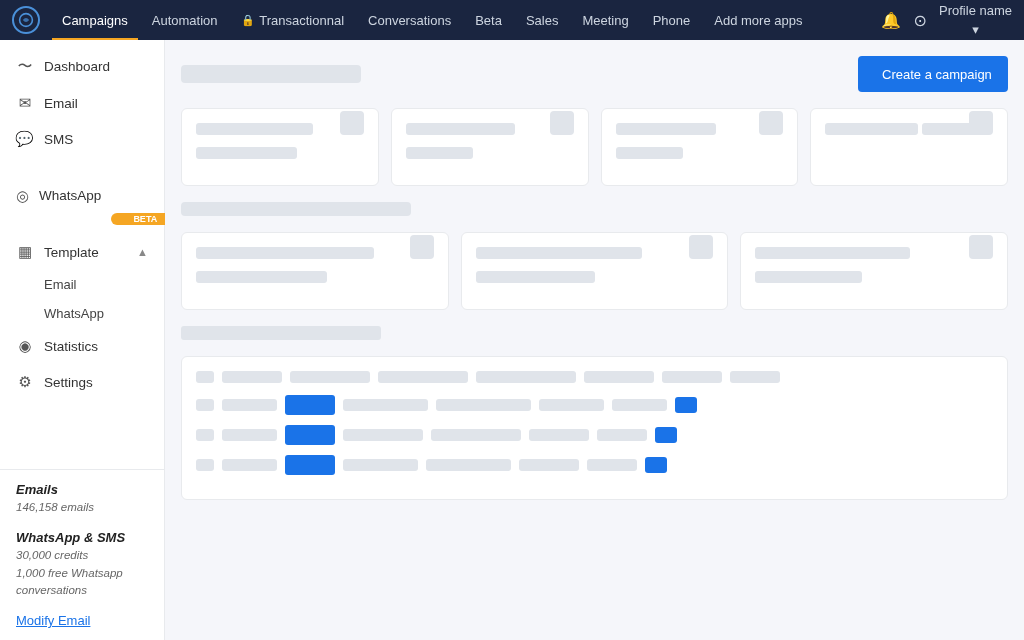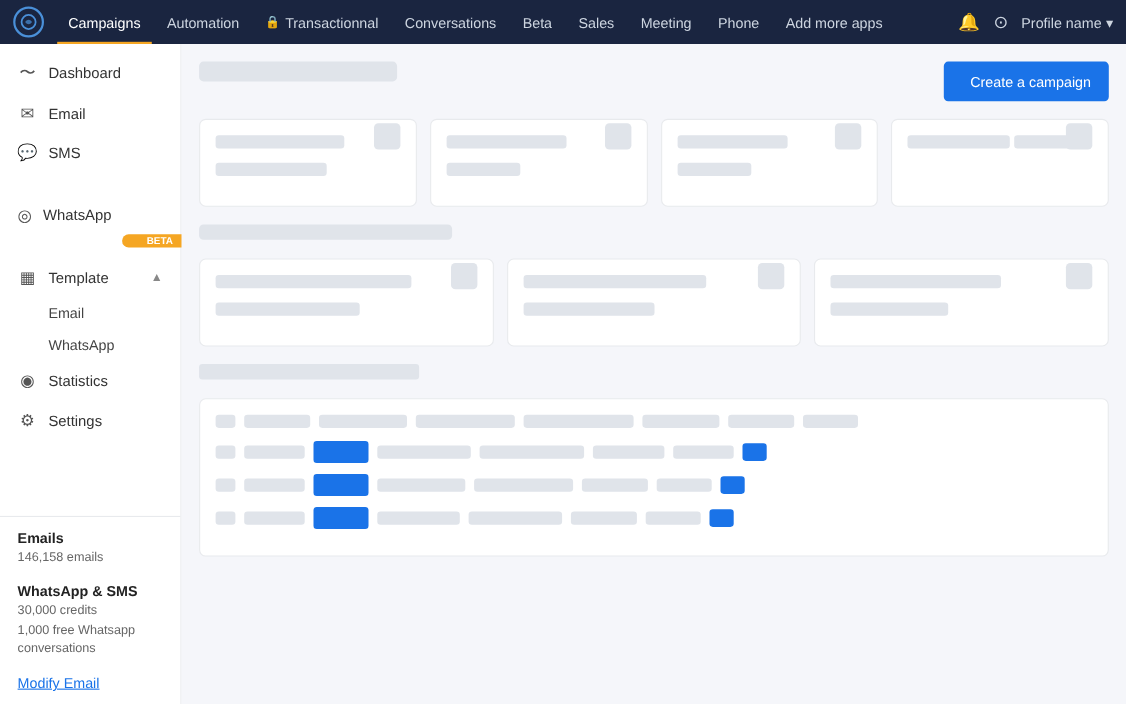--- a/index.html
+++ b/index.html
@@ -38,21 +38,21 @@
       content: '';
       position: absolute;
       bottom: 0; left: 0; right: 0;
       height: 2px;
       background: #f5a623;
     }
     .nav-item .lock-icon { margin-right: 4px; font-size: 11px; }
     .nav-spacer { flex: 1; }
     .nav-right { display: flex; align-items: center; gap: 12px; }
     .nav-icon { color: #cdd5e0; font-size: 16px; cursor: pointer; }
-    .profile-btn { color: #cdd5e0; font-size: 13px; cursor: pointer; display: flex; align-items: center; gap: 4px; }
+    .profile-btn { color: #cdd5e0; font-size: 13px; cursor: pointer; display: flex; align-items: center; gap: 4px; flex-direction: column; }
 
     
     .layout { display: flex; height: calc(640px - 40px); }
 
     
     .sidebar {
       width: 165px;
       background: #fff;
       border-right: 1px solid #e8eaed;
       display: flex;
@@ -91,38 +91,39 @@
       cursor: pointer;
       font-size: 13px;
       color: #444;
     }
 
     
     .sidebar-bottom {
       border-top: 1px solid #e8eaed;
       padding: 12px 16px;
     }
-    .sb-section { margin-bottom: 14px; }
+    .sb-section { margin-bottom: 14px; font-style: italic; }
     .sb-title { font-size: 13px; font-weight: 600; color: #222; margin-bottom: 2px; }
     .sb-sub { font-size: 11.5px; color: #666; line-height: 1.5; }
     .sb-link { font-size: 13px; color: #1a73e8; cursor: pointer; text-decoration: underline; }
 
     
     .main { flex: 1; overflow-y: auto; padding: 16px; background: #f5f6fa; }
 
     
     .skeleton {
       background: #e0e4ea;
       border-radius: 4px;
       display: inline-block;
     }
 
     
     .top-row {
       display: flex;
+      align-items: center;
       justify-content: space-between;
       margin-bottom: 16px;
     }
     .skeleton-title { height: 18px; width: 180px; }
     .btn-primary {
       background: #1a73e8;
       color: #fff;
       border: none;
       border-radius: 4px;
       padding: 8px 24px;

